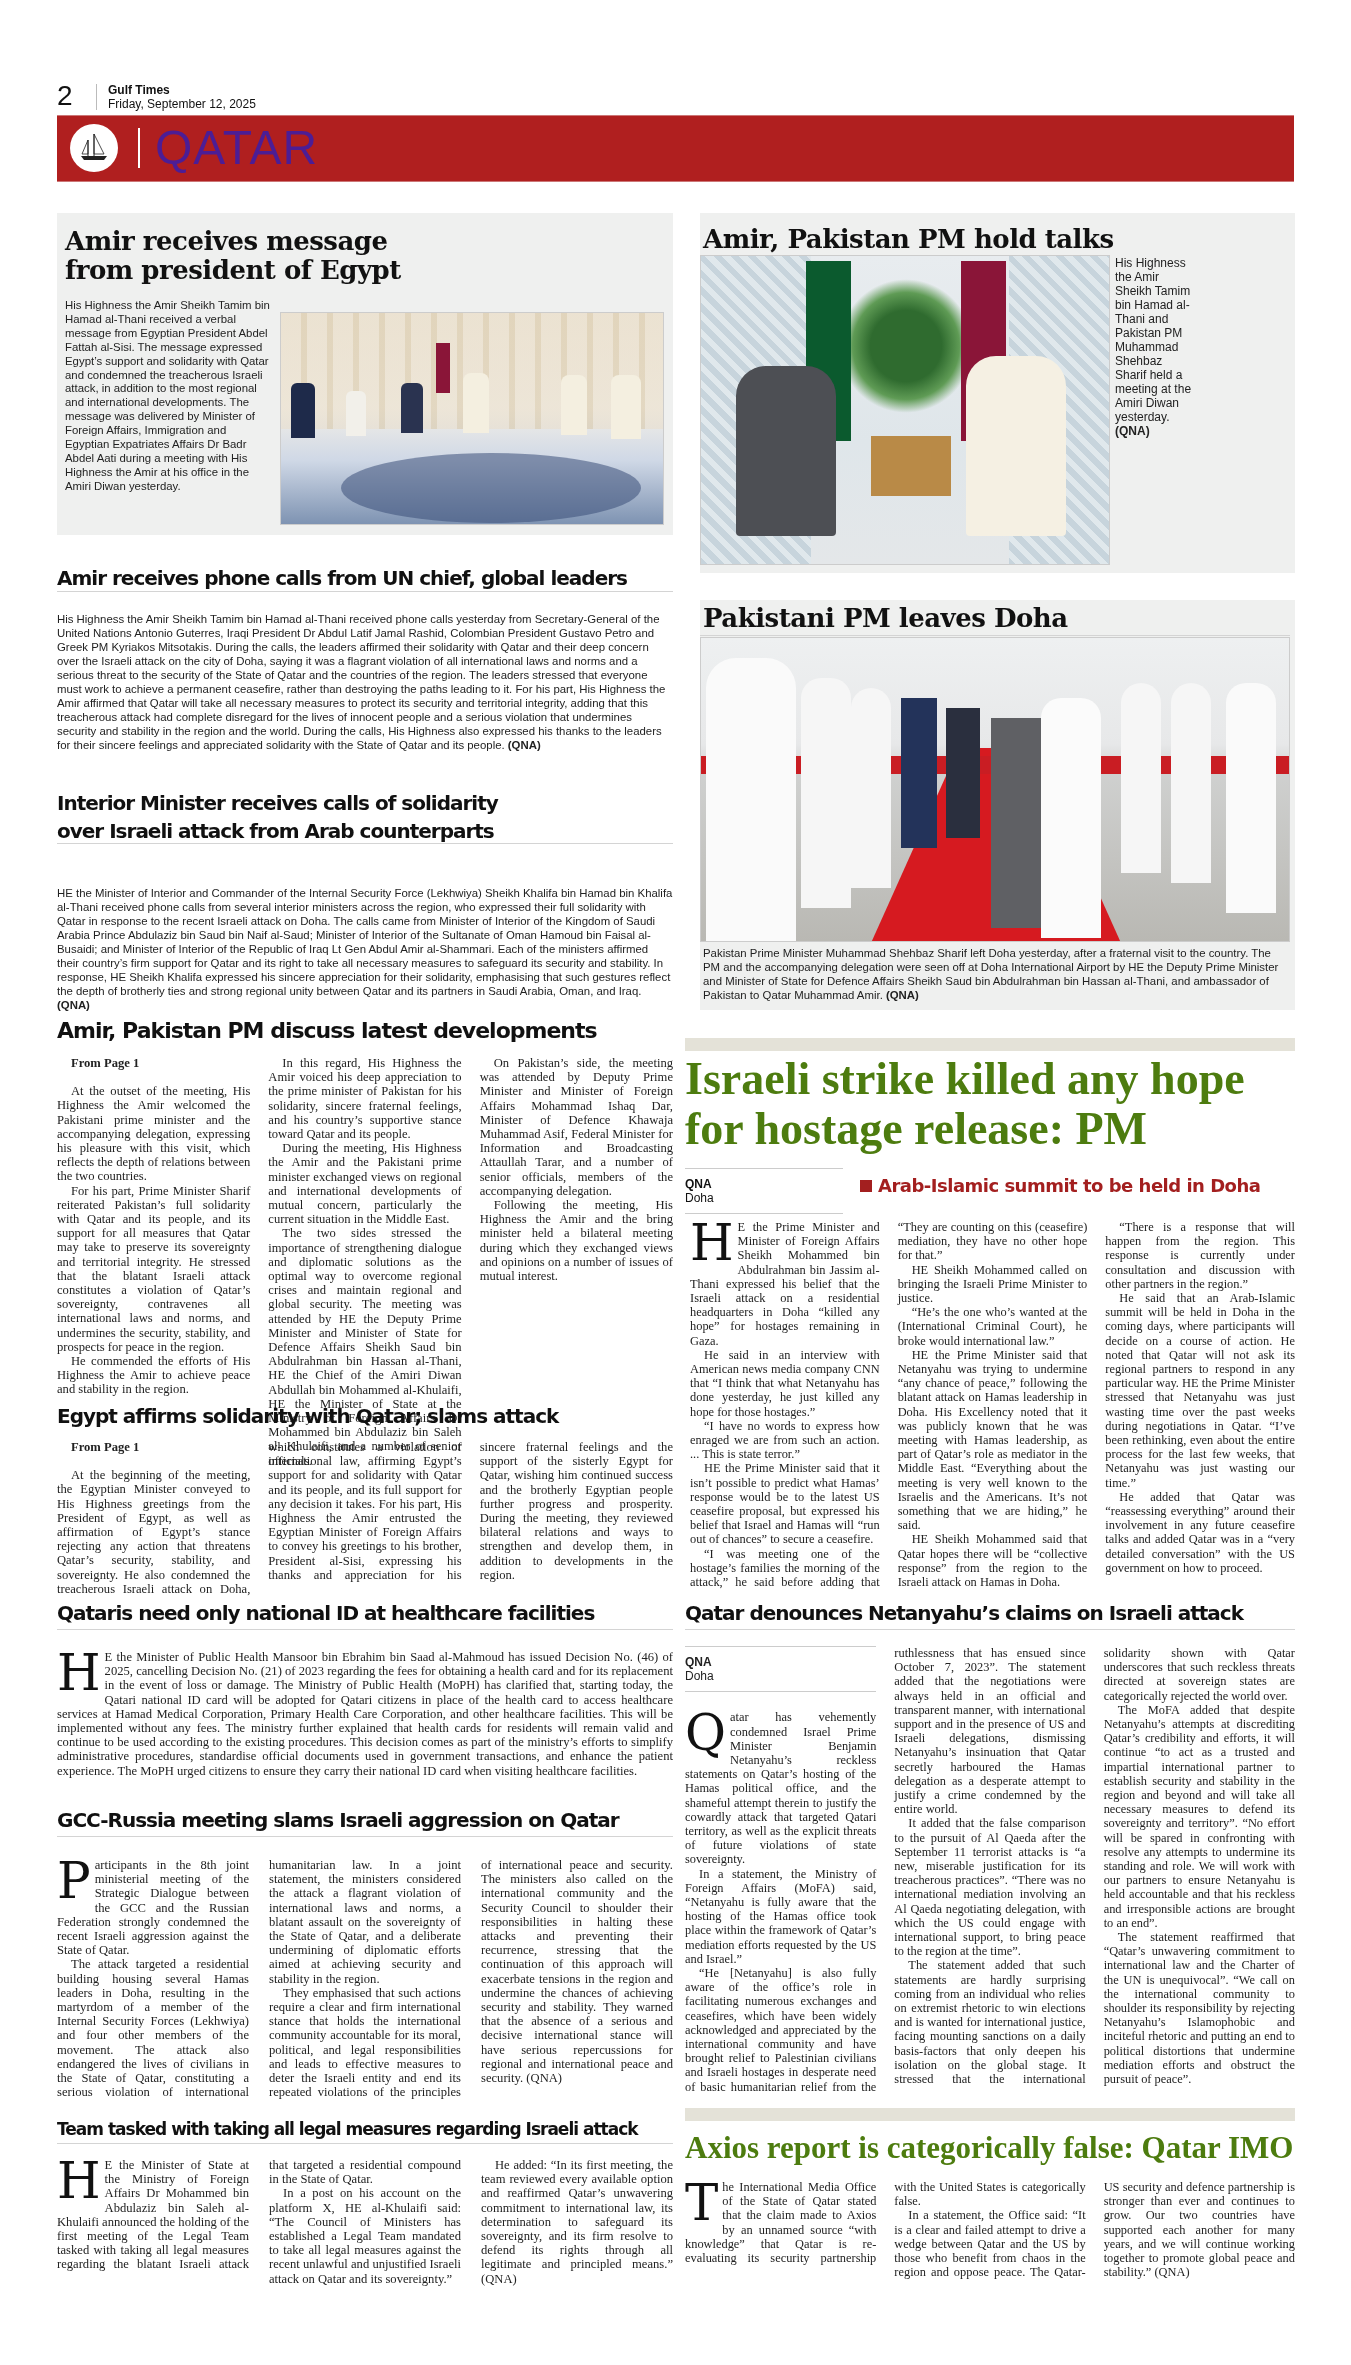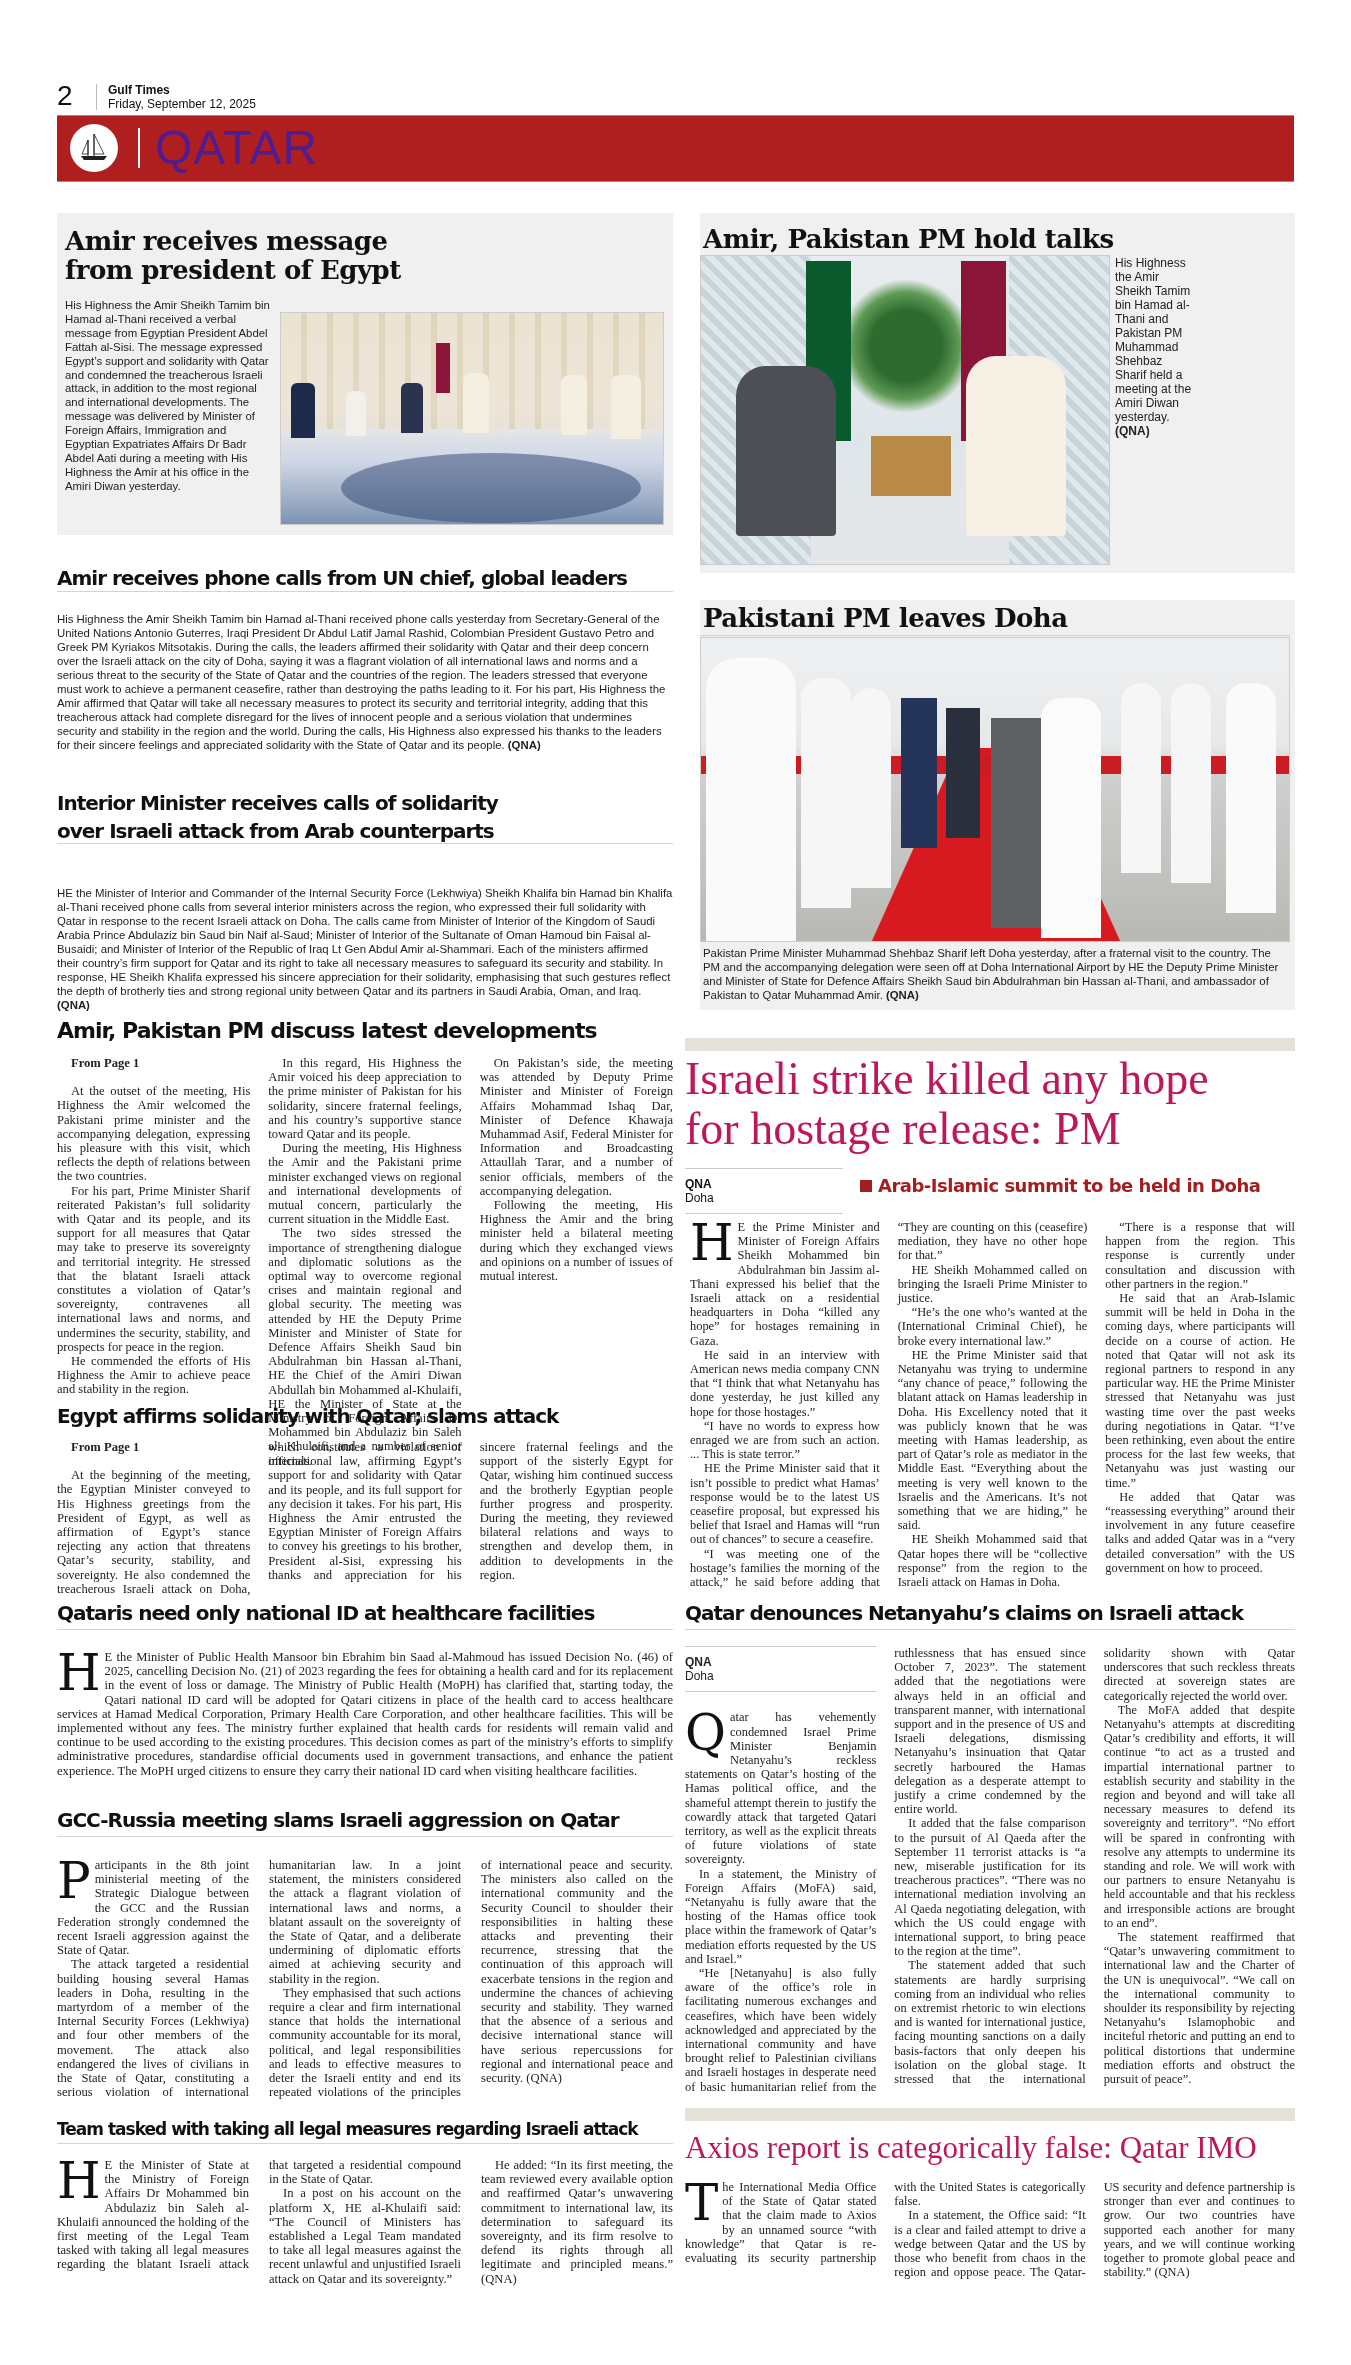--- a/index.html
+++ b/index.html
@@ -31,21 +31,21 @@
   .qna { font-weight: 700; }
   .photo { overflow: hidden; border: 1px solid #ccc; }
   .cols3 { display: grid; grid-template-columns: 1fr 1fr 1fr; column-gap: 16px; }
   .from-page { font-family: "Liberation Serif", serif; font-weight: 700; font-size: 12.6px; margin-left: 14px; margin-bottom: 14px; }
   .dropcap { float: left; font-family: "DejaVu Serif", serif; font-size: 50px; line-height: 42px; margin: 2px 4px 0 0; color: #111; }
   .byline { border-top: 1px solid #ccc; border-bottom: 1px solid #ccc; padding: 8px 0; font-size: 12px; font-family: "Liberation Sans", sans-serif; }
   .byline .agency { font-weight: 700; }
   .tanbar { background: #e4e2d8; height: 13px; }
   .subhead-red { color: #a31f1f; font-family: "DejaVu Sans", sans-serif; font-weight: 700; font-size: 18px; letter-spacing: -0.5px; }
   .subhead-red .sq { display: inline-block; width: 12px; height: 12px; background: #a31f1f; margin-right: 6px; }
-  .bigserif { font-family: "Liberation Serif", serif; font-weight: 400; color: #be185d; }
+  .bigserif { font-family: "Liberation Serif", serif; font-weight: 700; color: #4d7c0f; }
 </style>
 </head>
 <body>
 
 <div class="abs pg-num">2</div>
 <div class="abs pg-sep"></div>
 <div class="abs pub-name">Gulf Times</div>
 <div class="abs pub-date">Friday, September 12, 2025</div>
 <div class="abs section-bar"></div>
 <div class="abs logo">
@@ -199,21 +199,21 @@
 <div class="abs subhead-red" style="left:860px; top:1175px;">
   <span class="sq"></span><span>Arab-Islamic summit to be held in Doha</span>
 </div>
 <div class="abs body-serif" style="left:690px; top:1220px; width:605px; column-count:3; column-gap:18px; font-size:12.4px;">
   <p class="noindent"><span class="dropcap">H</span><span>E the Prime Minister and Minister of Foreign Affairs Sheikh Mohammed bin Abdulrahman bin Jassim al-Thani expressed his belief that the Israeli attack on a residential headquarters in Doha “killed any hope” for hostages remaining in Gaza.</span></p>
   <p>He said in an interview with American news media company CNN that “I think that what Netanyahu has done yesterday, he just killed any hope for those hostages.”</p>
   <p>“I have no words to express how enraged we are from such an action. ... This is state terror.”</p>
   <p>HE the Prime Minister said that it isn’t possible to predict what Hamas’ response would be to the latest US ceasefire proposal, but expressed his belief that Israel and Hamas will “run out of chances” to secure a ceasefire.</p>
   <p>“I was meeting one of the hostage’s families the morning of the attack,” he said before adding that “They are counting on this (ceasefire) mediation, they have no other hope for that.”</p>
   <p>HE Sheikh Mohammed called on bringing the Israeli Prime Minister to justice.</p>
-  <p>“He’s the one who’s wanted at the (International Criminal Chief), he broke every international law.”</p>
+  <p>“He’s the one who’s wanted at the (International Criminal Court), he broke would international law.”</p>
   <p>HE the Prime Minister said that Netanyahu was trying to undermine “any chance of peace,” following the blatant attack on Hamas leadership in Doha. His Excellency noted that it was publicly known that he was meeting with Hamas leadership, as part of Qatar’s role as mediator in the Middle East. “Everything about the meeting is very well known to the Israelis and the Americans. It’s not something that we are hiding,” he said.</p>
   <p>HE Sheikh Mohammed said that Qatar hopes there will be “collective response” from the region to the Israeli attack on Hamas in Doha.</p>
   <p>“There is a response that will happen from the region. This response is currently under consultation and discussion with other partners in the region.”</p>
   <p>He said that an Arab-Islamic summit will be held in Doha in the coming days, where participants will decide on a course of action. He noted that Qatar will not ask its regional partners to respond in any particular way. HE the Prime Minister stressed that Netanyahu was just wasting time over the past weeks during negotiations in Qatar. “I’ve been rethinking, even about the entire process for the last few weeks, that Netanyahu was just wasting our time.”</p>
   <p>He added that Qatar was “reassessing everything” around their involvement in any future ceasefire talks and added Qatar was in a “very detailed conversation” with the US government on how to proceed.</p>
 </div>
 
 <div class="abs hl-sans" style="left:685px; top:1601px; font-size:20px; line-height:24px;">Qatar denounces Netanyahu’s claims on Israeli attack</div>
 <div class="abs rule" style="left:685px; top:1629px; width:610px;"></div>
 <div class="abs body-serif" style="left:685px; top:1646px; width:610px; column-count:3; column-gap:18px; font-size:12.4px;">

